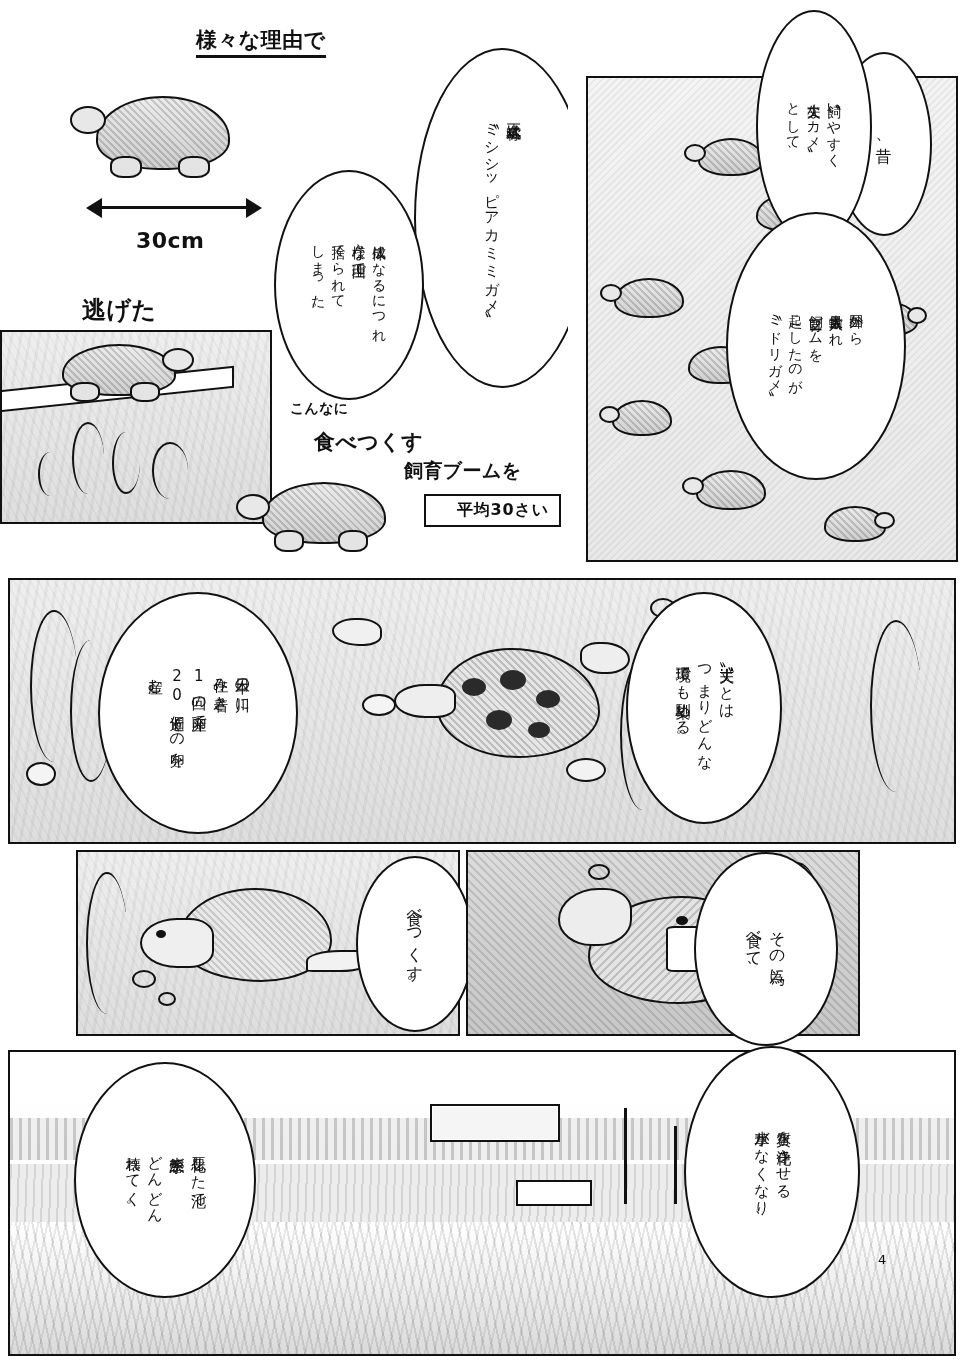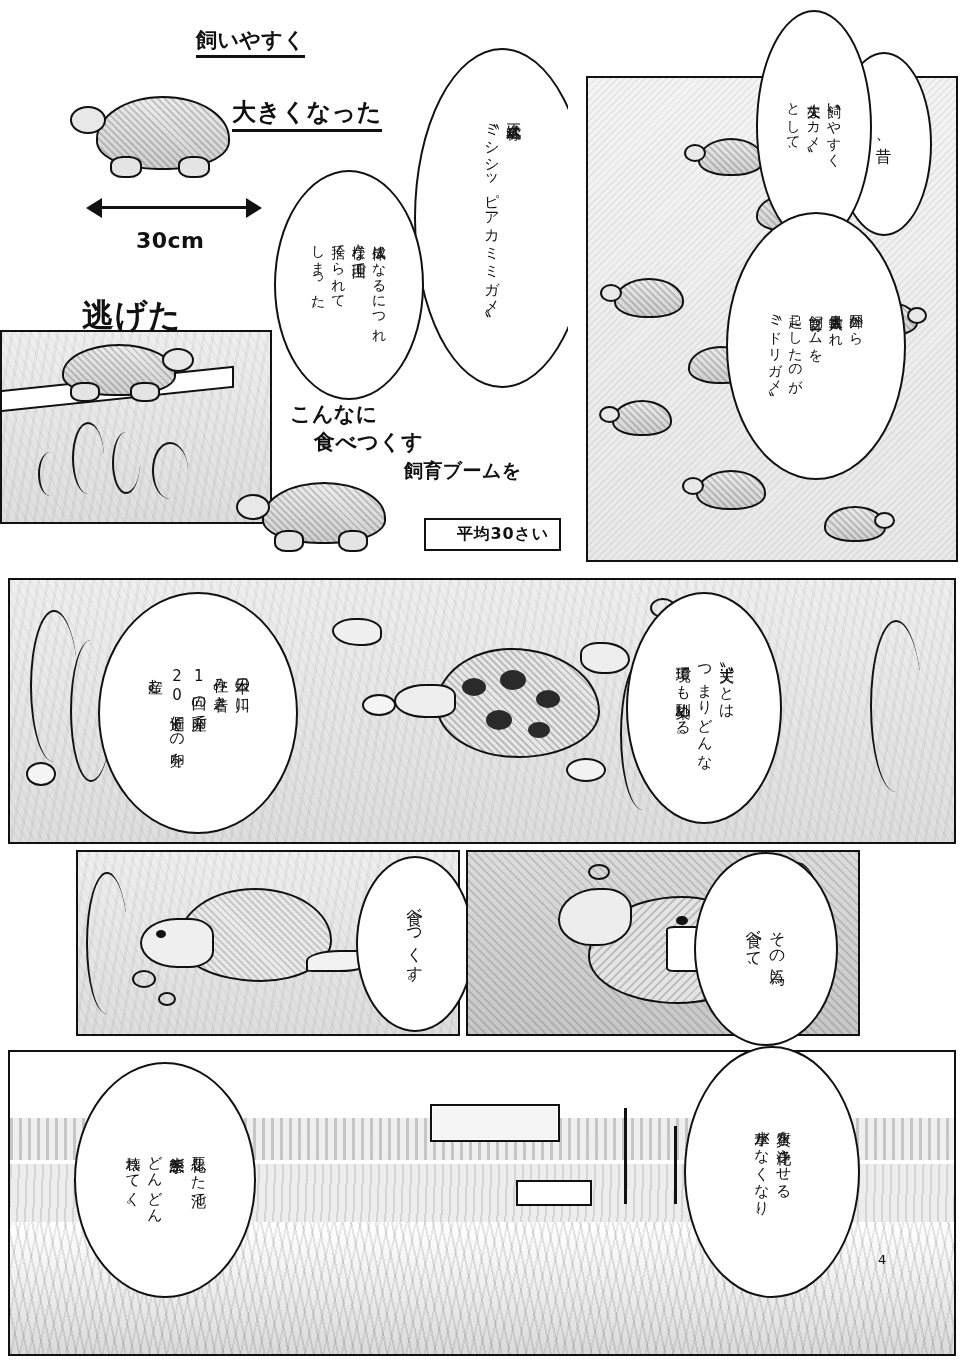--- a/index.html
+++ b/index.html
@@ -107,28 +107,27 @@
       <div class="leg" style="right:14px;bottom:-12px;width:26px;height:18px;"></div>
     </div>
 
     <div>
       <div class="arrow-line" style="left:98px;top:206px;width:152px;"></div>
       <div class="arrow-head" style="left:86px;top:198px;border-top:10px solid transparent;border-bottom:10px solid transparent;border-right:16px solid #111;"></div>
       <div class="arrow-head" style="left:246px;top:198px;border-top:10px solid transparent;border-bottom:10px solid transparent;border-left:16px solid #111;"></div>
     </div>
     <div class="caption h" style="left:136px;top:228px;font-size:22px;">30cm</div>
 
-    <div class="caption h underline" style="left:196px;top:26px;">飼いやすく</div>
-    <div class="caption h underline" style="left:232px;top:96px;font-size:24px;">大きくなった</div>
-    <div class="caption h" style="left:82px;top:294px;font-size:32px;">逃げた</div>
-    <div class="caption h" style="left:290px;top:400px;font-size:21px;">こんなに</div>
+    <div class="caption h underline" style="left:196px;top:26px;">様々な理由で</div>
+    <div class="caption h" style="left:82px;top:294px;font-size:24px;">逃げた</div>
+    <div class="caption h" style="left:290px;top:400px;font-size:14px;">こんなに</div>
     <div class="caption h" style="left:314px;top:428px;font-size:21px;">食べつくす</div>
     <div class="caption h" style="left:404px;top:458px;font-size:19px;">飼育ブームを</div>
 
-    <div class="boxlabel" style="left:424px;top:518px;padding-left:31px;">平均30さい</div>
+    <div class="boxlabel" style="left:424px;top:494px;padding-left:31px;">平均30さい</div>
 
     <div class="balloon" style="left:414px;top:48px;width:172px;height:336px;">
       <div class="txt" style="font-size:15px;">正式名称は
 〝ミシシッピアカミミガメ〟。</div>
     </div>
 
     <div class="balloon" style="left:274px;top:170px;width:146px;height:226px;">
       <div class="txt" style="font-size:14px;">成体になるにつれ
 様々な理由で
 捨てられて

